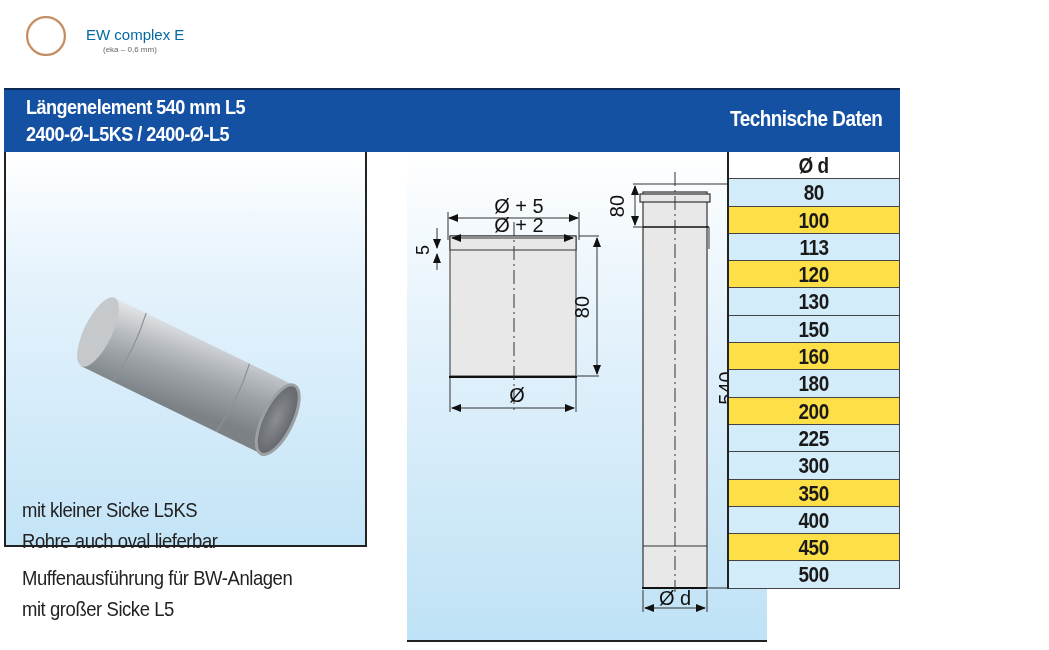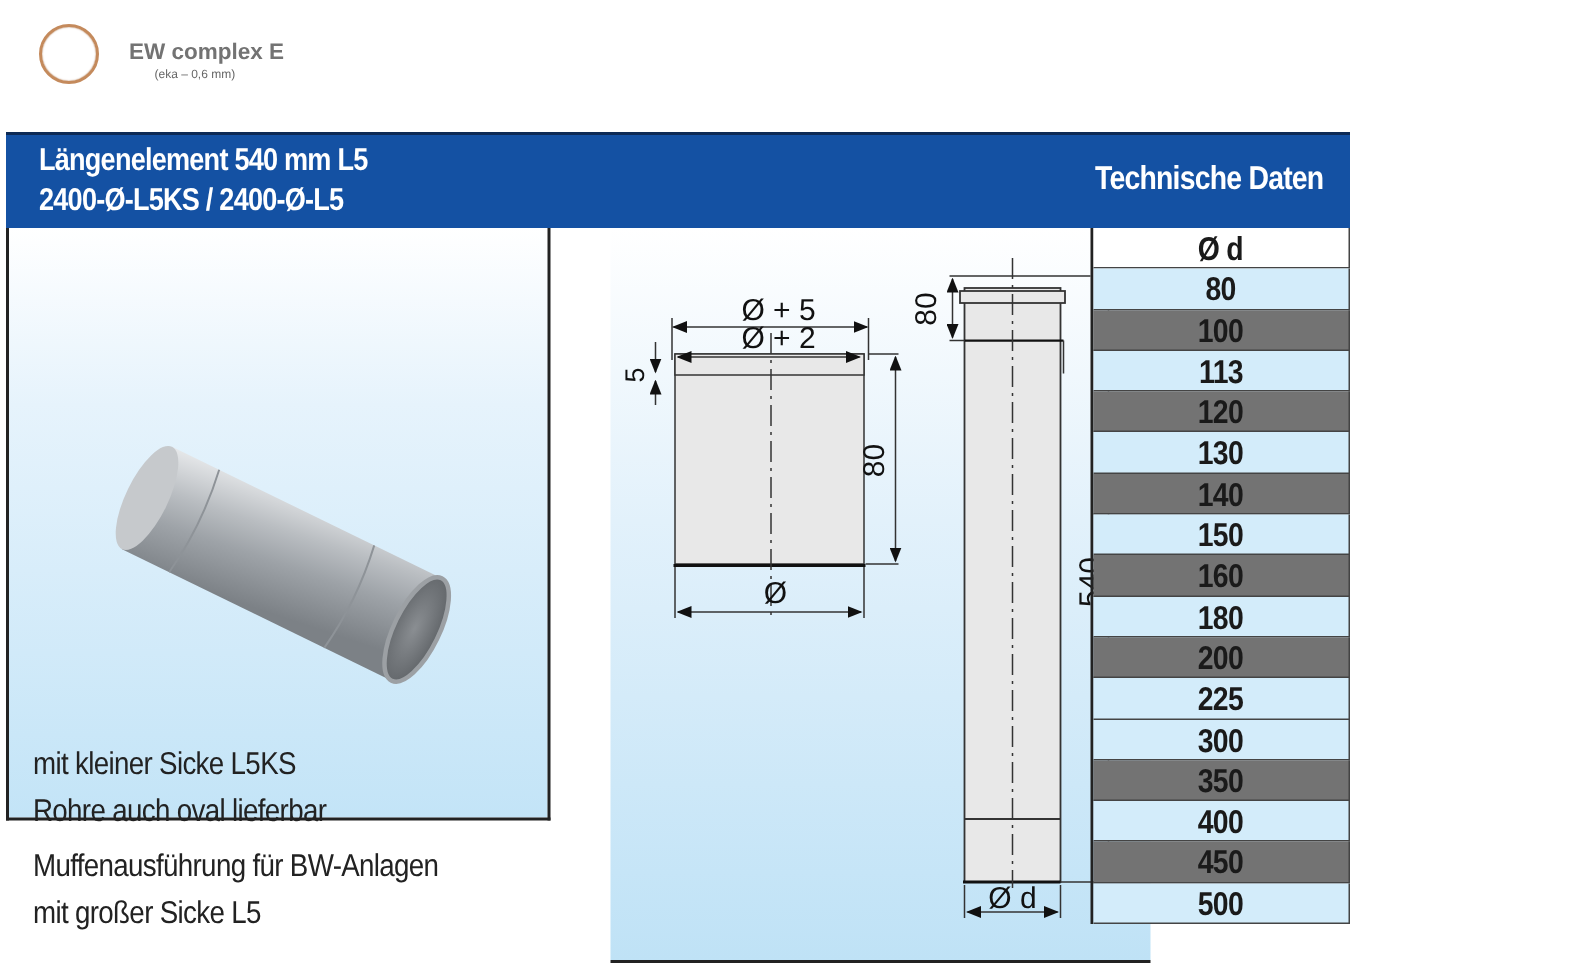--- a/index.html
+++ b/index.html
@@ -9,21 +9,21 @@
     font-family: "Liberation Sans", "DejaVu Sans", sans-serif;
   }
   .brand { position:absolute; left:26px; top:16px; }
   .brand .ring {
     position:absolute; left:0; top:0; width:40px; height:40px; border-radius:50%;
     border:2px solid #c48a5c; box-sizing:border-box;
     box-shadow: inset 0 0 1px #a06a40;
   }
   .brand .title {
     position:absolute; left:60px; top:10px; white-space:nowrap;
-    font-weight:bold; font-size:15px; color:#737373;
+    font-weight:normal; font-size:15px; color:#0369a1;
   }
   .brand .sub {
     position:absolute; left:60px; top:29px; white-space:nowrap;
     font-size:8px; color:#666;margin-left:17px;
   }
 
   .sheet { position:absolute; left:4px; top:88px; width:896px; height:556px; }
   .header {
     position:absolute; left:0; top:0; width:896px; height:64px;
     background:#1451a3; border-top:2px solid #0d2a55; box-sizing:border-box;text-align:right;
@@ -71,21 +71,21 @@
     border-left:2px solid #222; box-sizing:border-box;
   }
   .row {
     height:27.3px; line-height:27px; text-align:center; box-sizing:border-box;
     border-bottom:1.5px solid #444; border-right:1.5px solid #444;
     font-weight:bold; font-size:22px; color:#1a1a1a; letter-spacing:-0.5px;
   }
   .row span { display:inline-block; transform:scaleX(0.86); }
   .row.head { background:#fff; }
   .row.alt { background:#d3ecfa; }
-  .row.plain { background:#737373; }
+  .row.plain { background:#fde047; }
 </style>
 </head>
 <body>
 
 <div class="brand">
   <div class="ring"></div>
   <div class="title">EW complex E</div>
   <div class="sub">(eka – 0,6 mm)</div>
 </div>
 
@@ -189,21 +189,20 @@
     </svg>
   </div>
 
   <div class="table">
     <div class="row head"><span>Ø d</span></div>
     <div class="row alt"><span>80</span></div>
     <div class="row plain"><span>100</span></div>
     <div class="row alt"><span>113</span></div>
     <div class="row plain"><span>120</span></div>
     <div class="row alt"><span>130</span></div>
-    <div class="row plain"><span>140</span></div>
     <div class="row alt"><span>150</span></div>
     <div class="row plain"><span>160</span></div>
     <div class="row alt"><span>180</span></div>
     <div class="row plain"><span>200</span></div>
     <div class="row alt"><span>225</span></div>
     <div class="row alt"><span>300</span></div>
     <div class="row plain"><span>350</span></div>
     <div class="row alt"><span>400</span></div>
     <div class="row plain"><span>450</span></div>
     <div class="row alt"><span>500</span></div>

